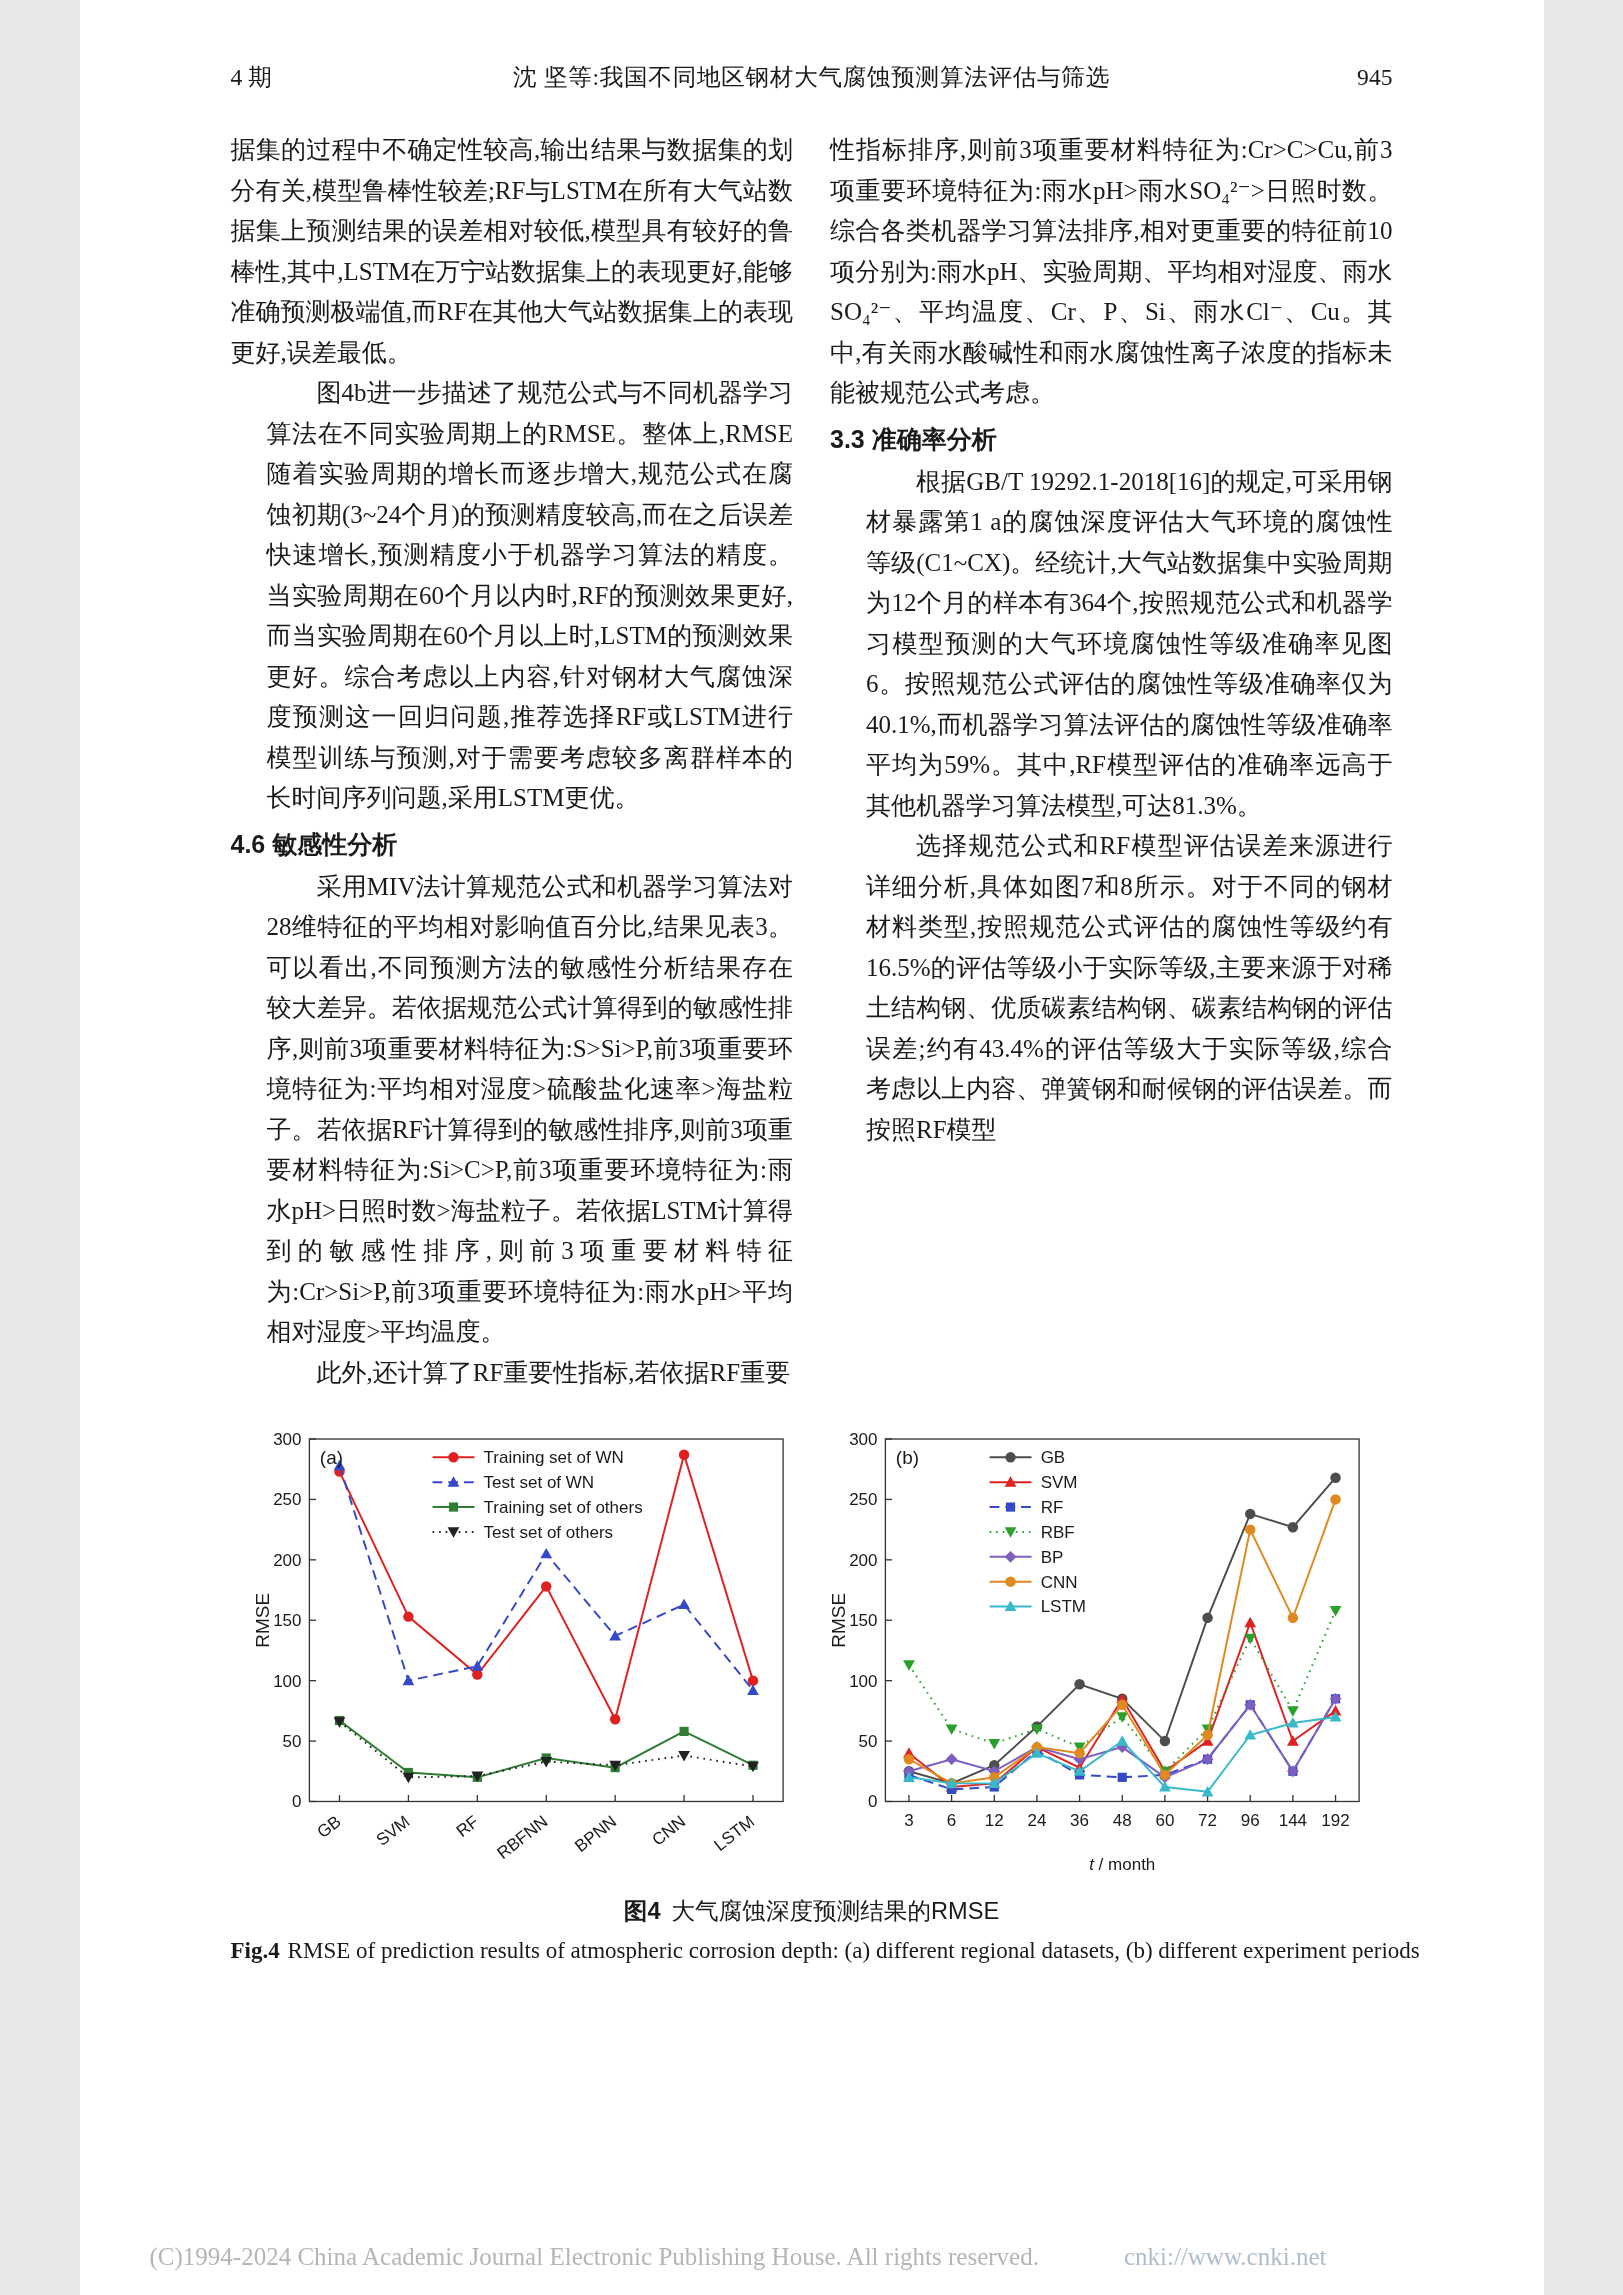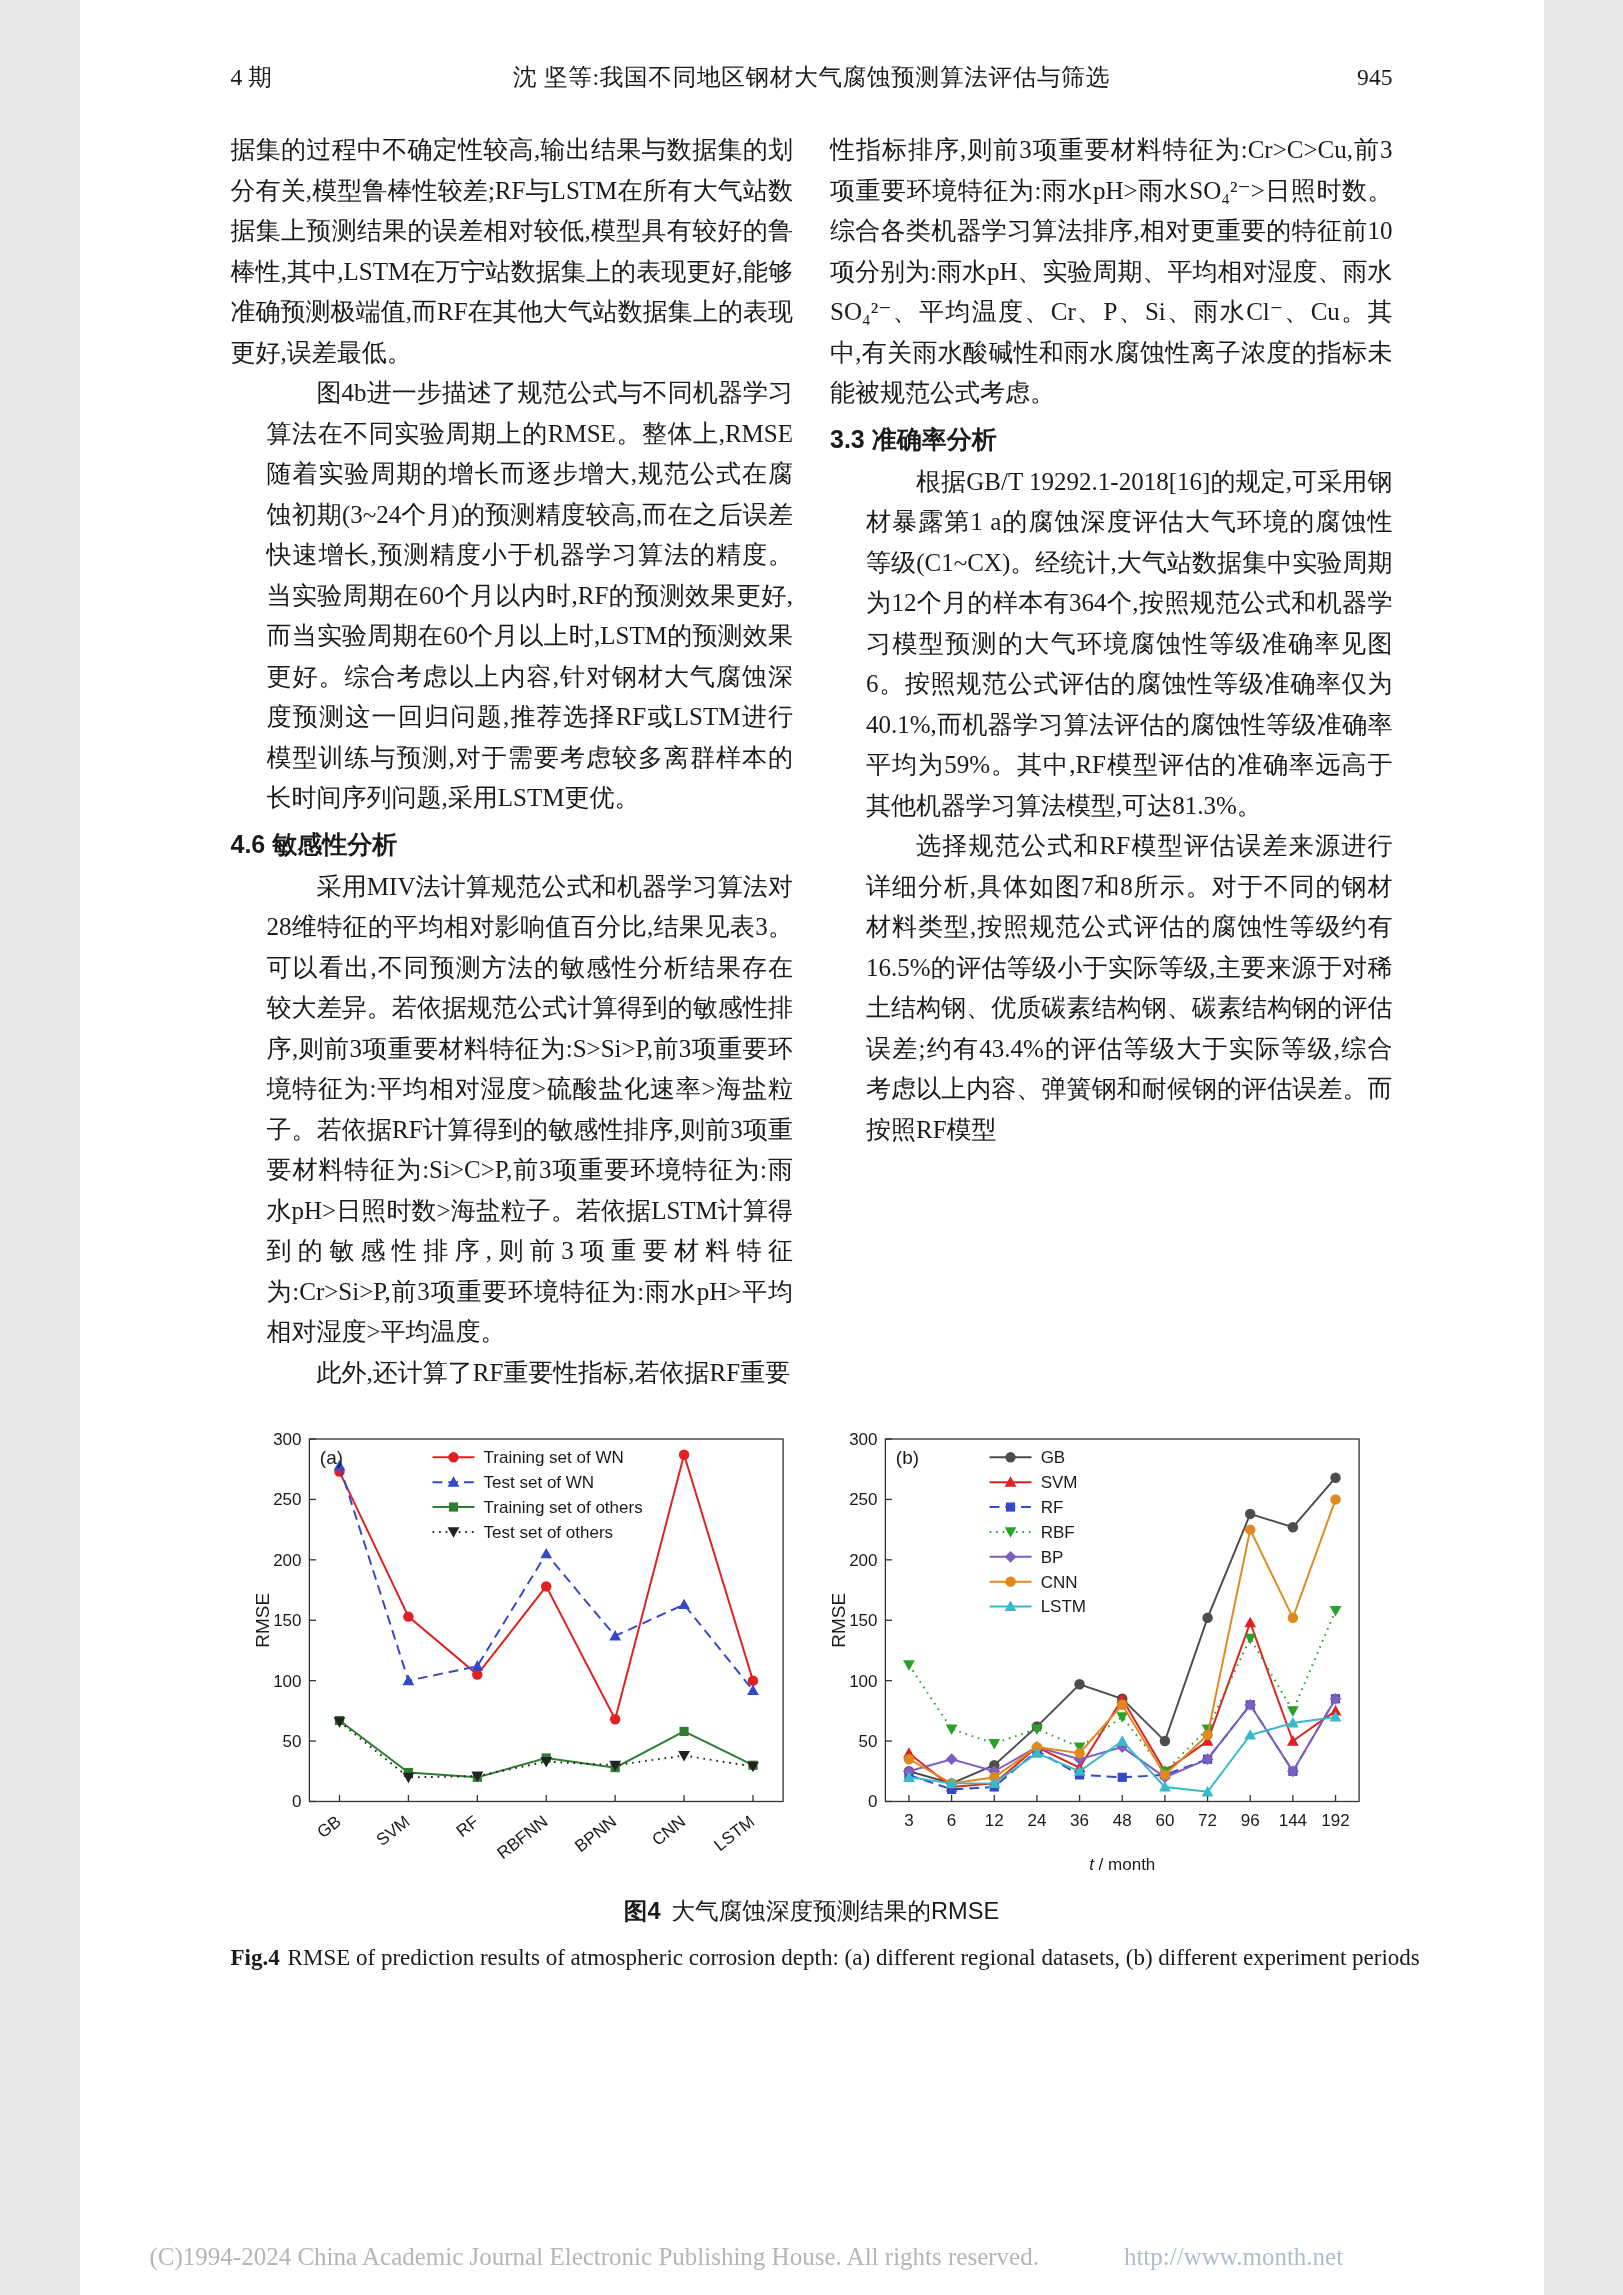--- a/index.html
+++ b/index.html
@@ -32,21 +32,21 @@
   .axis-label{font:29px "Liberation Sans","DejaVu Sans",sans-serif;}
   .legend-label{font:26px "Liberation Sans","DejaVu Sans",sans-serif;}
   .panel-label{font:29px "Liberation Sans","DejaVu Sans",sans-serif;}
 
   .caption-cn{
     text-align:center;font-size:23.6px;margin-top:14.4px;
     font-family:"Liberation Sans","DejaVu Sans",sans-serif;
   }
   .caption-cn .cap-prefix{font-weight:bold;margin-right:11px;}
   .caption-en{
-    width:1315px;margin:13px auto 0 auto;font-size:23px;line-height:1.55;
+    width:1315px;margin:6px auto 0 auto;font-size:23px;line-height:1.55;
     padding-left:76px;text-indent:-76px;text-align:left;
   }
   .caption-en .cap-prefix{font-weight:bold;margin-right:7.9px;}
 
   .footer{
     position:absolute;left:58px;right:92px;bottom:23.6px;
     display:flex;gap:85px;align-items:baseline;
     font-size:25px;color:#b5b5b5;
     font-family:"Liberation Serif","DejaVu Serif",serif;
     margin-left:12px;
@@ -336,17 +336,17 @@
     <div class="caption-cn">
       <span class="cap-prefix">图4</span><span>大气腐蚀深度预测结果的RMSE</span>
     </div>
     <div class="caption-en">
       <span class="cap-prefix">Fig.4</span><span>RMSE of prediction results of atmospheric corrosion depth: (a) different regional datasets, (b) different experiment periods</span>
     </div>
   </div>
 
   <div class="footer">
     <span>(C)1994-2024 China Academic Journal Electronic Publishing House. All rights reserved.</span>
-    <a href="#">http://www.month.net</a>
+    <a href="#">cnki://www.cnki.net</a>
   </div>
 
 </div>
 
 
 </body></html>

